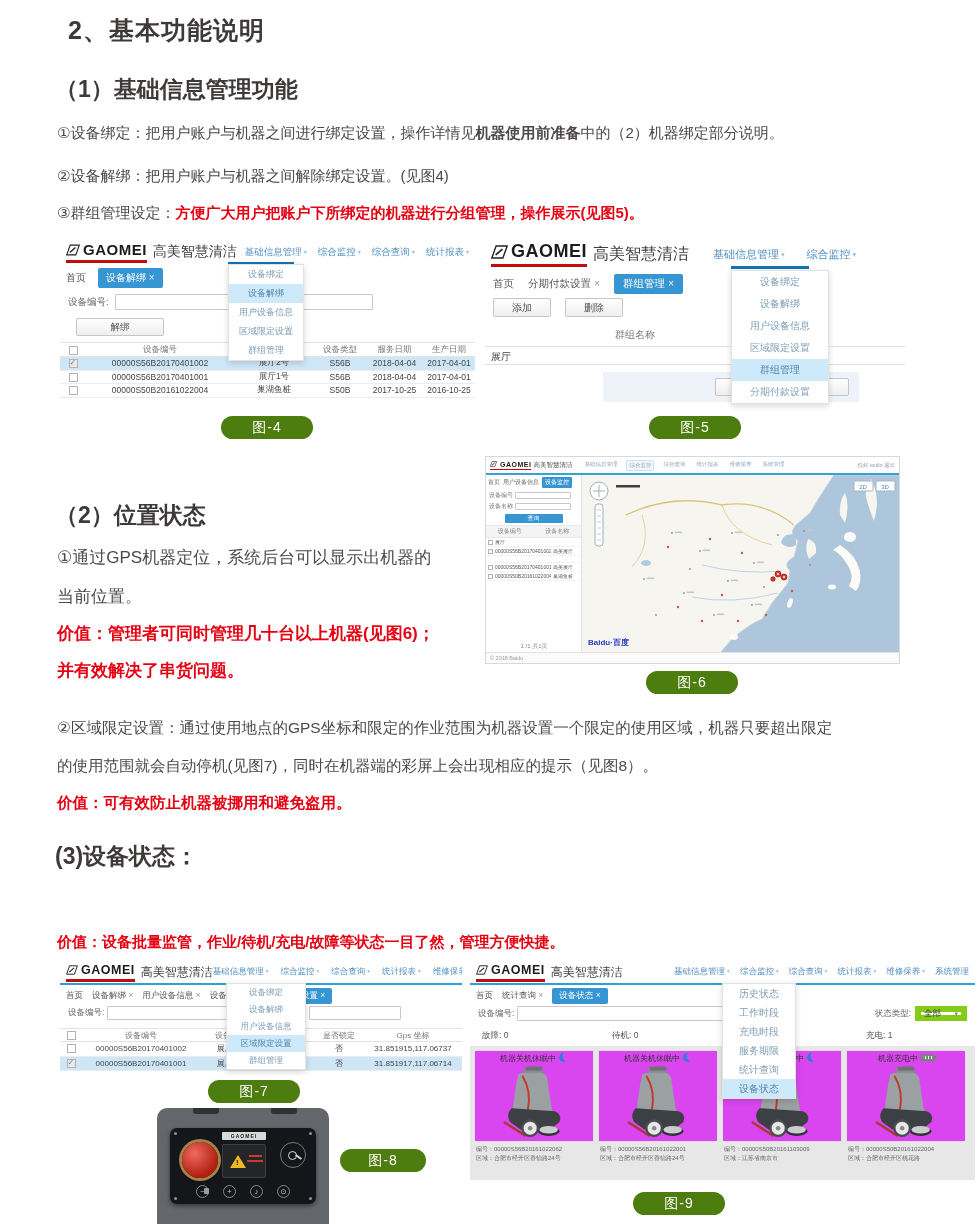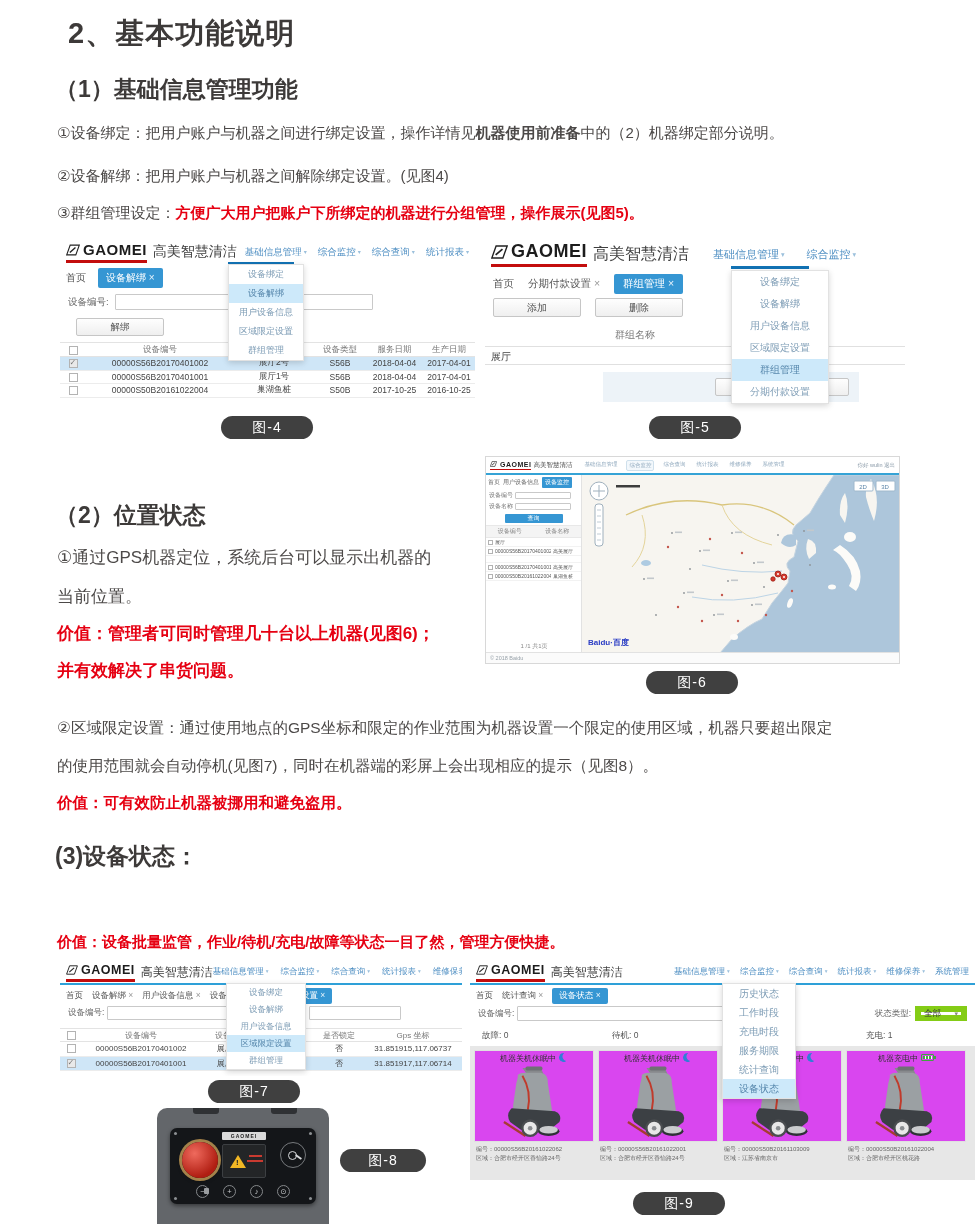--- a/index.html
+++ b/index.html
@@ -1,27 +1,27 @@
 <!DOCTYPE html>
 <html><head>
 <meta charset="utf-8">
 <style>
   * { margin:0; padding:0; box-sizing:border-box; }
   html,body { background:#fff; }
   body { font-family:"Liberation Sans","DejaVu Sans",sans-serif; color:#4c4948; }
   #page { position:relative; width:980px; height:1224px; background:#fff; overflow:hidden; }
 
-  .h1 { position:absolute; font-size:29px; font-weight:700; color:#3d3a39; letter-spacing:1px; }
+  .h1 { position:absolute; font-size:25px; font-weight:700; color:#3d3a39; letter-spacing:1px; }
   .h2 { position:absolute; font-size:23px; font-weight:700; color:#3d3a39; }
   .p  { position:absolute; font-size:15px; color:#4c4948; }
   .p2 { position:absolute; font-size:17px; color:#4c4948; }
   .red { color:#e60012; font-weight:700; }
   .bold { font-weight:700; }
 
-  .pill { position:absolute; width:92px; height:23px; background:#404040; border-radius:12px;
+  .pill { position:absolute; width:92px; height:23px; background:#4d7c0f; border-radius:12px;
           color:#fff; font-size:14px; text-align:center; line-height:23px; letter-spacing:1px; }
 
   
   .shot { position:absolute; background:#fff; overflow:hidden; }
   .hdr { position:absolute; left:0; top:0; right:0; display:flex; align-items:center; padding:4px 6px 0 6px; }
   .logo-mark { display:flex; align-items:center; border-bottom:3px solid #c30d0d; padding-bottom:2px; }
   .logo-flag { margin-right:3px; }
   .brand-en { font-weight:800; color:#1c1c1c; letter-spacing:.5px; }
   .brand-cn { color:#3f3f3f; margin-left:6px; white-space:nowrap; }
   .nav { display:flex; align-items:center; white-space:nowrap; margin-left:auto; color:#4f8fc3; }
@@ -71,21 +71,21 @@
   #fig4 .menu { left:168px; top:28px; width:76px; font-size:9px; }
   #fig4 .menu-item { padding:3px 4px; }
 
   
   #fig5 { left:485px; top:236px; width:420px; height:176px; }
   #fig5 .hdr { height:32px; }
   #fig5 .brand-en { font-size:18px; } #fig5 .brand-cn { font-size:16px; }
   #fig5 .nav { font-size:11px; gap:22px; margin-left:24px; }
   #fig5 .tabs { top:38px; left:8px; gap:14px; font-size:10.5px; }
   #fig5 .tab.active { padding:3px 9px; }
-  #fig5 .btn { width:88px; height:19px; font-size:10px; line-height:17px; }
+  #fig5 .btn { width:58px; height:19px; font-size:10px; line-height:17px; }
   #fig5 .colhdr { position:absolute; top:92px; left:0; width:300px; text-align:center; font-size:10px; color:#777; }
   #fig5 .grow { position:absolute; top:110px; left:0; width:420px; height:19px; line-height:19px;
                 border-top:1px solid #e0e0e0; border-bottom:1px solid #e0e0e0; font-size:10px; color:#444; padding-left:6px; }
   #fig5 .ovl { position:absolute; top:136px; left:118px; width:256px; height:30px; background:#edf3f8;
                display:flex; align-items:center; justify-content:flex-end; gap:10px; padding-right:10px; }
   #fig5 .ovl .btn { width:62px; height:18px; line-height:16px; }
   #fig5 .menu { left:246px; top:34px; width:98px; font-size:10px; }
   #fig5 .menu-item { padding:4px 6px; }
 
   

